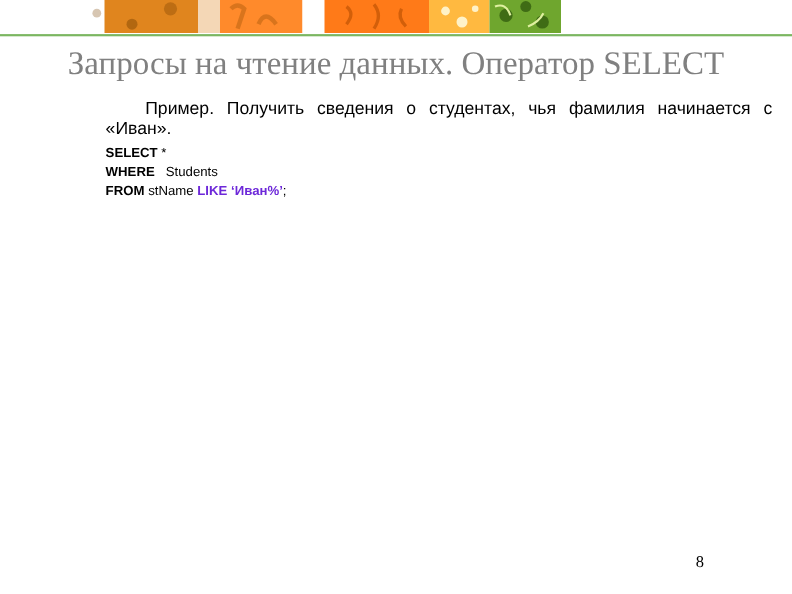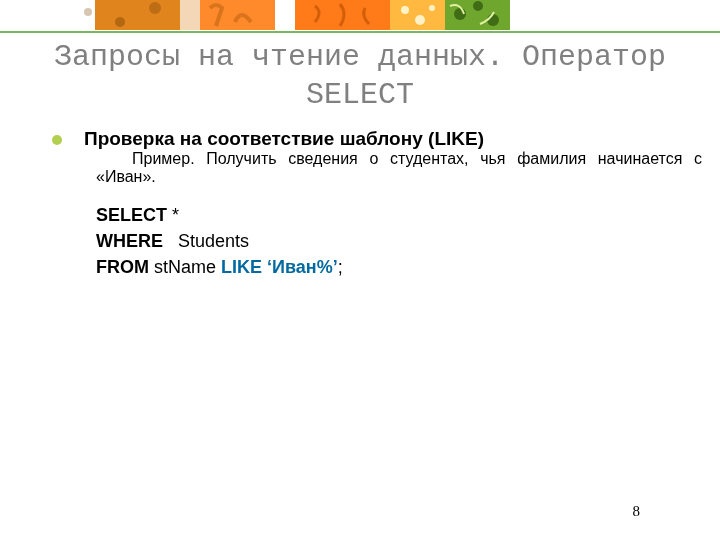--- a/index.html
+++ b/index.html
@@ -10,35 +10,35 @@
     position:relative;
   }
   .banner { position:relative; width:720px; height:30px; overflow:hidden; }
   .banner svg { display:block; }
   .rule { height:2px; background:#7bb661; margin-top:1px; width:720px; }
   .title {
     width:695px; margin:6px auto 14px auto;
     text-align:center;
     font-size:30px; line-height:1.25;
     color:#808080;
-    font-family:Liberation Mono, monospace;
+    font-family:Liberation Serif, serif;
   }
   .body { margin:0 18px 0 96px; }
   .bullet-row { display:flex; align-items:flex-start; margin-left:-44px; }
   .bullet-dot {
     width:10px; height:10px; border-radius:50%;
     background:#b3cf4f; margin-top:7px; margin-right:22px;
     flex:0 0 auto;
   }
   .heading { font-size:19px; font-weight:bold; }
   .example { font-size:16px; }
   .example .indent { text-indent:36px; text-align:justify; }
-  .sql { margin-top:16px; font-size:18px; line-height:1.45; }
+  .sql { margin-top:4px; font-size:12px; line-height:1.45; }
   .kw { font-weight:bold; }
-  .green { color:#0369a1; font-weight:bold;text-align:right; }
+  .green { color:#6d28d9; font-weight:bold;text-align:right; }
   .pagenum {
     position:absolute; right:80px; bottom:20px;
     font-size:15px; font-family:"Times New Roman",serif;
   }
 </style>
 </head>
 <body>
 
 <div class="banner">
 
@@ -70,24 +70,20 @@
     <path d="M450 6 q10 -4 14 8" stroke="#dff0a0" stroke-width="2" fill="none"></path>
     <path d="M480 24 q10 -4 14 -12" stroke="#dff0a0" stroke-width="2" fill="none"></path>
   </svg>
 </div>
 <div class="rule"></div>
 
 <div class="title">Запросы на чтение данных. Оператор SELECT</div>
 
 <div class="body">
 
-  <div class="bullet-row">
-    <span class="bullet-dot"></span>
-    <span class="heading">Проверка на соответствие шаблону (LIKE)</span>
-  </div>
 
   <div class="example">
     <div class="indent">Пример. Получить сведения о студентах, чья фамилия начинается с «Иван».</div>
   </div>
 
   <div class="sql">
     <div>
       <span class="kw">SELECT</span>
       <span>*</span>
     </div>

